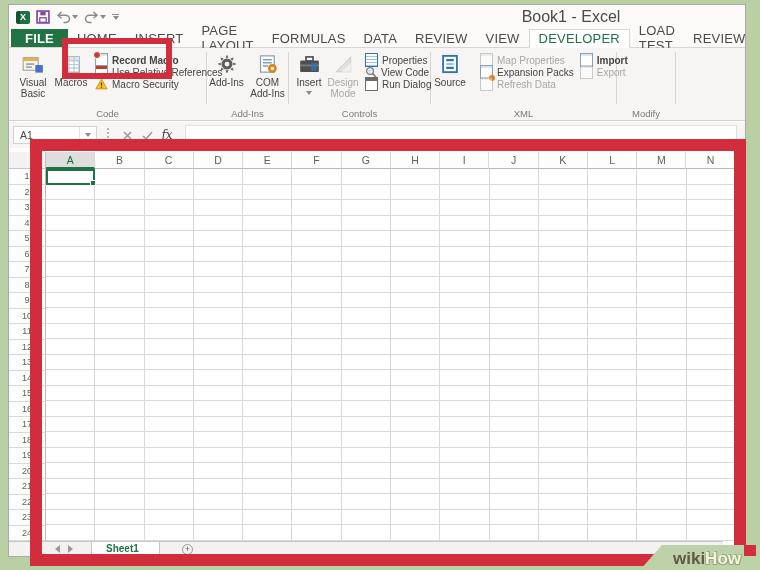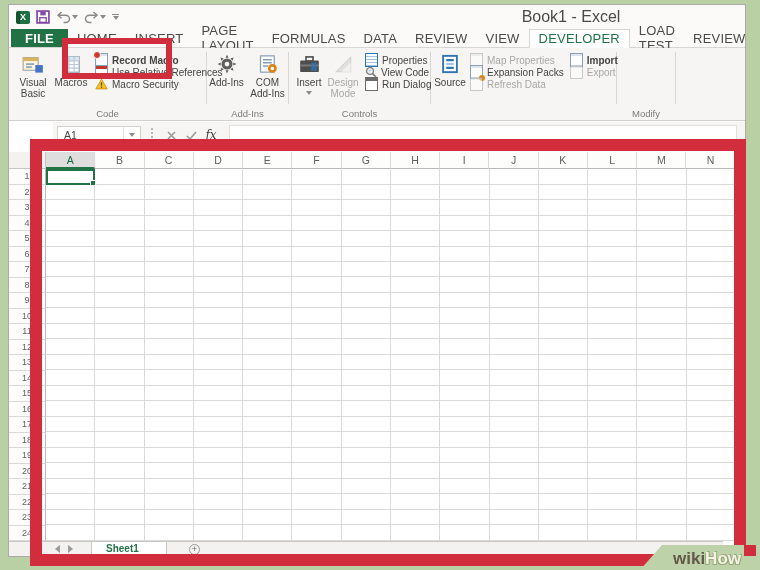--- a/index.html
+++ b/index.html
@@ -41,21 +41,21 @@
   .msheet{width:11px;height:12px;background:#fff;border:1px solid #8aa0b5;box-shadow:inset 0 2px 0 #dce5ee;
           position:relative;flex:none;}
   .msheet.mdot::before{content:"";position:absolute;left:-3px;top:-3px;width:6px;height:6px;border-radius:50%;
           background:#cf3a2a;border:1px solid #fff;}
   .msheet.mrel{background:linear-gradient(#c0392b 0 3px,#fff 3px);box-shadow:none;}
   .msheet.mprops{border-color:#2e75b6;box-shadow:none;
           background:repeating-linear-gradient(to bottom,#fff 0 2px,#9dc3e6 2px 3px);}
   .msheet.mgear::after{content:"";position:absolute;right:-3px;bottom:-3px;width:6px;height:6px;border-radius:50%;background:#e08214;}
   .msheet.mwin{border-color:#6b6b6b;box-shadow:inset 0 3px 0 #6b6b6b;}
   
-  .fbar{position:absolute;left:0;top:117px;right:0;height:26px;background:#f6f5f3;display:flex;align-items:center;margin-left:44px;}
+  .fbar{position:absolute;left:0;top:117px;right:0;height:26px;background:#f6f5f3;display:flex;align-items:center;}
   .namebox{margin-left:4px;width:84px;height:18px;background:#fff;border:1px solid #d4d2cf;display:flex;align-items:center;
            font-size:10.5px;color:#444;padding-left:6px;box-sizing:border-box;}
   .namebox .nb-split{margin-left:auto;height:100%;width:16px;border-left:1px solid #e4e2df;display:flex;align-items:center;justify-content:center;}
   .dotsep{width:0;height:14px;border-left:2px dotted #b7b5b2;margin:0 8px 0 10px;}
   .fbtn{width:20px;display:flex;justify-content:center;align-items:flex-end;}
   .fx{font-family:"DejaVu Serif",serif;font-style:italic;font-size:12px;color:#444;}
   .finput{flex:1;height:18px;background:#fff;border:1px solid #e2e0dc;margin:0 8px 0 8px;}
   
   .gridwrap{position:absolute;left:0;top:147px;right:11px;bottom:0;background:#fff;}
   .corner{position:absolute;left:0;top:0;width:37px;height:17px;background:#f3f2f0;border-right:1px solid #c6c6c6;
@@ -72,21 +72,21 @@
      repeating-linear-gradient(to bottom,transparent 0,transparent 14.5px,#d9d9d9 14.5px,#d9d9d9 15.5px);}
   .selcell{position:absolute;left:37px;top:17px;width:49px;height:16px;border:2px solid #217346;background:#fff;
            box-sizing:border-box;}
   .selcell::after{content:"";position:absolute;right:-3px;bottom:-3px;width:4px;height:4px;background:#217346;border:1px solid #fff;}
   
   .sheetbar{position:absolute;left:0;bottom:0;right:11px;height:14px;background:#f3f2f0;border-top:1px solid #c9c7c4;
             display:flex;align-items:flex-start;font-size:10px;}
   .navarrows{display:flex;gap:8px;margin:3px 0 0 46px;}
   .tri-l{width:0;height:0;border-top:4px solid transparent;border-bottom:4px solid transparent;border-right:5px solid #9a9a9a;}
   .tri-r{width:0;height:0;border-top:4px solid transparent;border-bottom:4px solid transparent;border-left:5px solid #9a9a9a;}
-  .sheettab{margin-left:18px;background:#fff;border:1px solid #c9c7c4;border-top:none;padding:1px 27px 4px 14px;
+  .sheettab{margin-left:18px;background:#fff;border:1px solid #c9c7c4;border-top:none;padding:1px 20px 4px 14px;
             color:#217346;font-weight:bold;}
   .addsheet{margin-left:22px;margin-top:2px;width:9px;height:9px;border:1px solid #9a9a9a;border-radius:50%;color:#6a6a6a;
             font-size:9px;line-height:8px;text-align:center;}
   
   .hl-grid{position:absolute;left:30px;top:139px;width:716px;height:427px;border:12px solid #d22d3d;box-sizing:border-box;z-index:50;}
   .hl-macro{position:absolute;left:62px;top:38px;width:110px;height:41px;border:6px solid #d22d3d;box-sizing:border-box;z-index:50;}
   
   .wikihow{position:absolute;right:0;bottom:0;width:120px;height:25px;z-index:60;background:#bdd2a8;
            clip-path:polygon(0 100%,22px 0,100% 0,100% 100%);display:flex;align-items:flex-end;justify-content:flex-end;
            font-size:17px;font-weight:bold;line-height:22px;}
@@ -273,21 +273,21 @@
           <span class="bicon">
             <svg width="20" height="20" viewBox="0 0 16 16">
               <rect x="2.5" y="1.5" width="11" height="13" fill="#fff" stroke="#2e75b6" stroke-width="1.5"></rect>
               <rect x="5" y="4" width="6" height="1.8" fill="#2e75b6"></rect>
               <rect x="5" y="7.1" width="6" height="1.8" fill="#9dc3e6"></rect>
               <rect x="5" y="10.2" width="6" height="1.8" fill="#2e75b6"></rect>
             </svg>
           </span>
           <span>Source</span>
         </div>
-        <div class="smallstack" style="margin-left:3px">
+        <div class="smallstack" style="margin-left:13px">
           <div class="smallbtn disabled">
             <span class="msheet"></span>
             <span>Map Properties</span>
           </div>
           <div class="smallbtn">
             <span class="msheet mgear"></span>
             <span>Expansion Packs</span>
           </div>
           <div class="smallbtn disabled">
             <span class="msheet"></span>
@@ -298,20 +298,21 @@
           <div class="smallbtn">
             <span class="msheet"></span>
             <span style="font-weight:bold">Import</span>
           </div>
           <div class="smallbtn disabled">
             <span class="msheet"></span>
             <span>Export</span>
           </div>
         </div>
       </div>
+      <div class="rgroup-label">XML</div>
     </div>
     <div class="rsep"></div>
 
     <div class="rgroup" style="width:58px">
       <div class="rgroup-label">Modify</div>
     </div>
     <div class="rsep"></div>
   </div>
 
   <div class="fbar">

